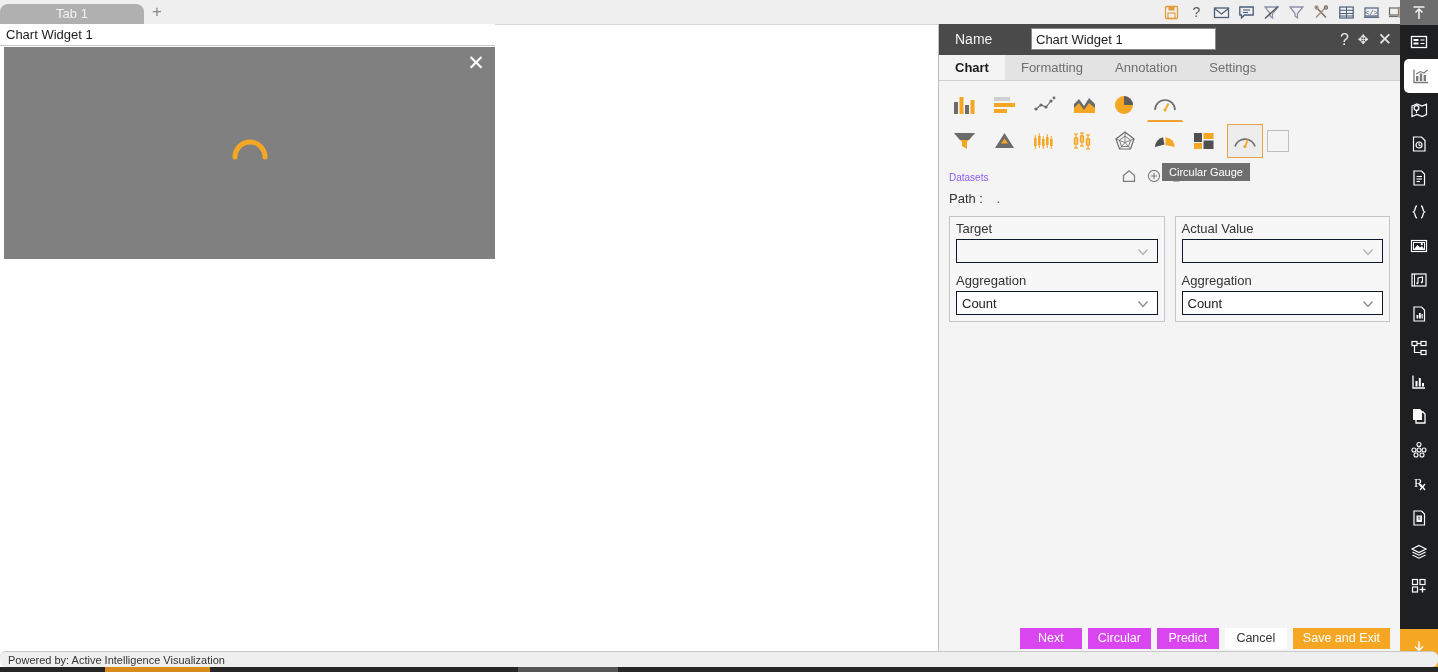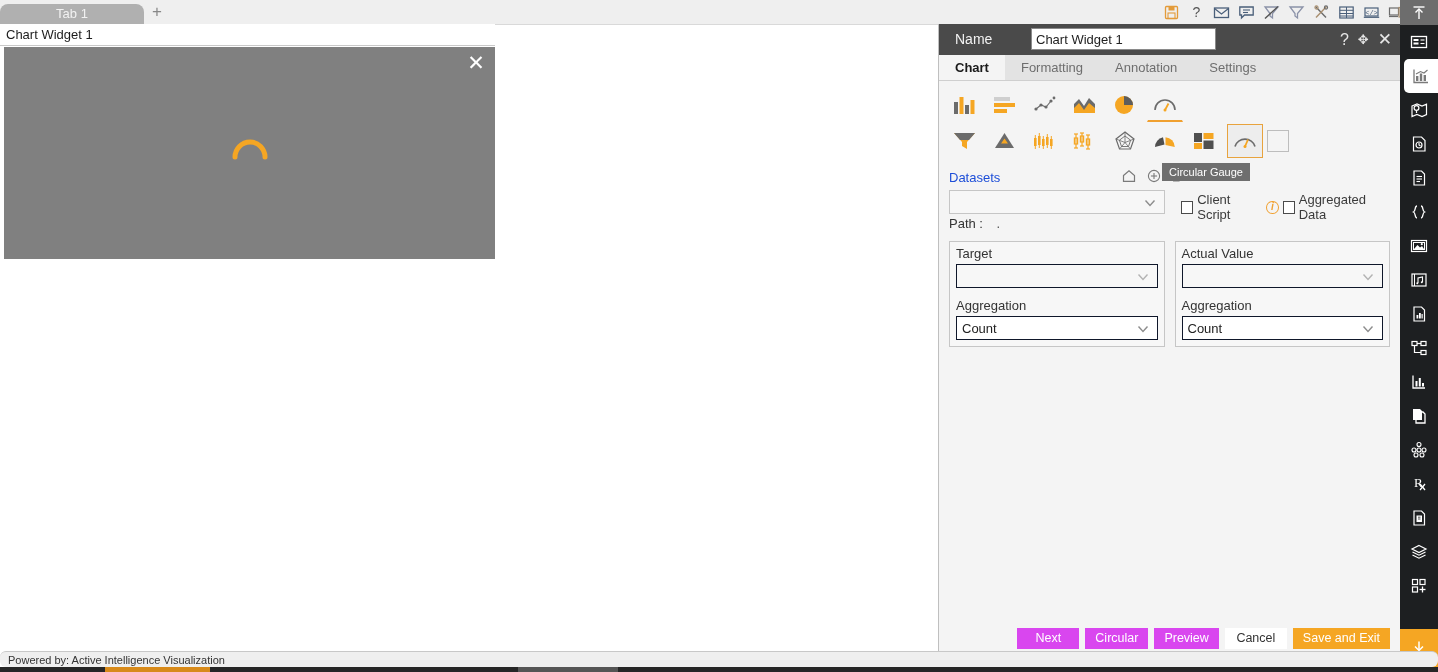--- a/index.html
+++ b/index.html
@@ -112,21 +112,21 @@
   .ct-row{display:flex;align-items:center;gap:4px;height:36px;}
   .ct{
     width:36px;height:34px;display:flex;align-items:center;justify-content:center;
     cursor:pointer;box-sizing:border-box;border:1px solid transparent;
   }
   .ct.sel{border:1px solid #e8a33d;background:#ededed;}
   .ct.empty{border:1px solid #bdbdbd;background:#f4f4f4;width:22px;height:22px;}
   .ct.underline{border-bottom:2px solid #f0a030;}
 
   .datasets-row{position:relative;height:22px;margin:6px 10px 0 10px;}
-  .datasets-row .lbl{font-size:13px;color:#1d4ed8;line-height:22px;}
+  .datasets-row .lbl{font-size:10px;color:#8b5cf6;line-height:22px;}
   .ds-icons{position:absolute;left:172px;top:1px;display:flex;gap:9px;align-items:center;}
   .ds-icons span{cursor:pointer;display:block;}
 
   .ds-select-row{position:relative;margin:1px 10px 0 10px;height:24px;}
   .ds-select{
     position:absolute;left:0;top:0;width:216px;height:24px;
     background:#f7f7f7;border:1px solid #c6c6c6;box-sizing:border-box;
   }
   .ds-select .caret{position:absolute;right:6px;top:4px;}
   .chk-wrap{position:absolute;left:232px;top:2px;display:flex;align-items:center;gap:4px;font-size:13px;color:#3a3a3a;}
@@ -458,37 +458,20 @@
         </span>
         <span title="Edit">
           <svg width="16" height="16" viewBox="0 0 16 16">
               <path d="M2.6 3 H8 V13 H2.6 Z" fill="none" stroke="#7a7a7a" stroke-width="1.1"></path>
               <path d="M6.5 9.8 L12.5 3.6 L14 5.1 L8 11.2 L5.9 11.9 Z" fill="none" stroke="#7a7a7a" stroke-width="1.1"></path>
             </svg>
         </span>
       </span>
     </div>
 
-    <div class="ds-select-row">
-      <div class="ds-select">
-        <span></span>
-        <span class="caret">
-          <svg width="16" height="16" viewBox="0 0 16 16">
-              <path d="M3.5 5.5 L8 10.5 L12.5 5.5" fill="none" stroke="#8d8d8d" stroke-width="1.4"></path>
-            </svg>
-        </span>
-      </div>
-      <div class="chk-wrap">
-        <span class="cb"></span>
-        <span>Client Script</span>
-        <span class="info-i">i</span>
-        <span class="cb"></span>
-        <span>Aggregated Data</span>
-      </div>
-    </div>
 
     <div class="path-row">
       <span>Path :</span>
       <span class="pv">.</span>
     </div>
 
     <div class="fields">
 
       <div class="fcol">
         <div class="fgroup">
@@ -538,21 +521,21 @@
             </span>
           </div>
         </div>
       </div>
 
     </div>
 
     <div class="panel-footer">
       <div class="btn dark">Next</div>
       <div class="btn dark">Circular</div>
-      <div class="btn dark">Preview</div>
+      <div class="btn dark">Predict</div>
       <div class="btn light">Cancel</div>
       <div class="btn accent">Save and Exit</div>
     </div>
   </div>
 
   <div class="tooltip">Circular Gauge</div>
 
   <div class="rail">
     <div class="rail-top">
       <svg width="18" height="18" viewBox="0 0 18 18">

